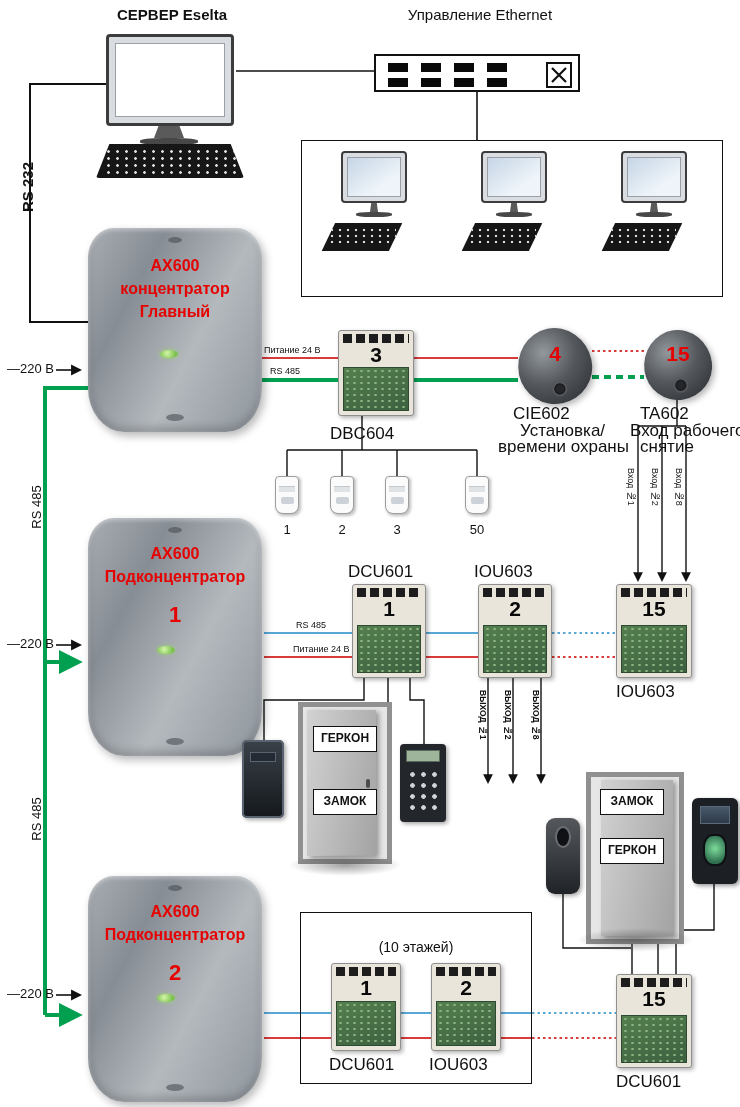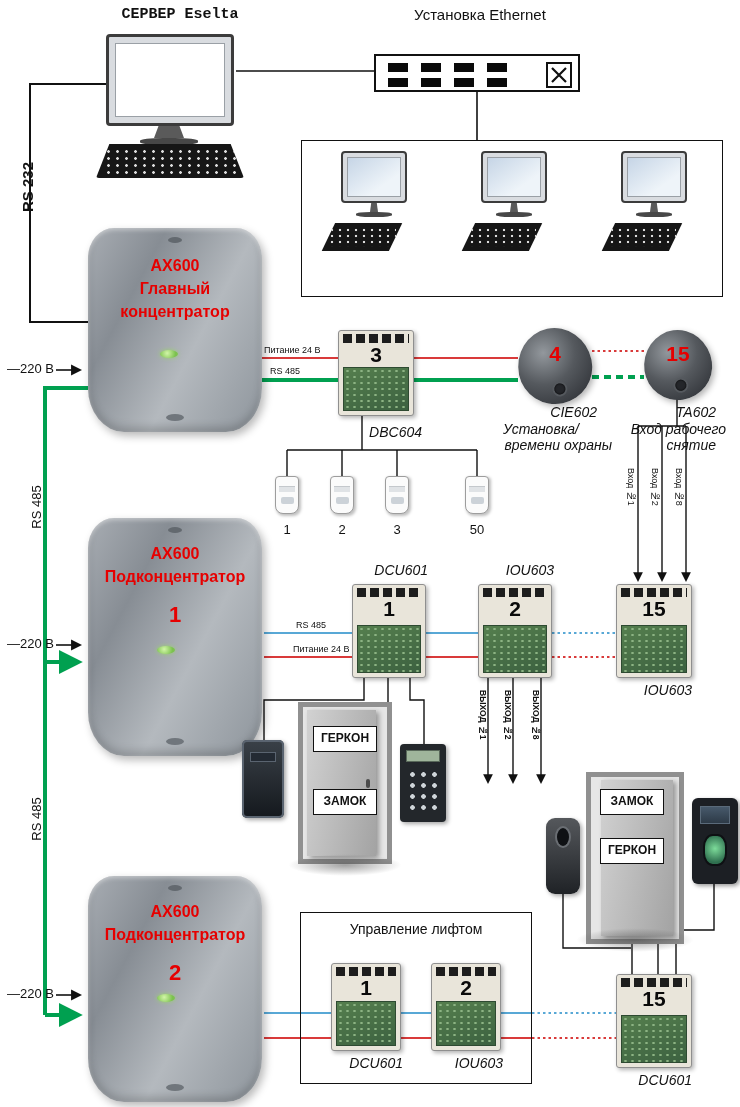--- a/index.html
+++ b/index.html
@@ -46,21 +46,21 @@
   .ax-led { position:absolute; width:18px; height:8px; border-radius:50%; background:radial-gradient(circle at 40% 40%,#d2f5a8,#7cc24e 70%); box-shadow:0 0 4px #9ad36e; }
   .ax-logo { position:absolute; bottom:11px; left:50%; transform:translateX(-50%); width:18px; height:7px; background:#70767c; border-radius:50%; }
 
   
   .board { background:#e9e5da; border:1px solid #8f8f8f; border-radius:3px; box-shadow:2px 2px 4px rgba(0,0,0,.3); }
   .b-conn { position:absolute; left:4px; right:4px; top:3px; height:9px; background:repeating-linear-gradient(90deg,#1d1d1d 0 9px,transparent 9px 13px); }
   .b-num { position:absolute; top:12px; left:0; right:0; text-align:center; font-weight:bold; font-size:21px; color:#0a0a0a; }
   .b-pcb { position:absolute; left:4px; right:4px; bottom:4px; height:52%; border:1px solid #2e4a31;
            background-image:radial-gradient(#8cb383 1px, transparent 1.5px), linear-gradient(160deg,#557f4e,#3c6140);
            background-size:7px 6px, 100% 100%; }
-  .modlabel { font-size:14px; text-align:right; color:#111; white-space:nowrap;font-style:italic; }
+  .modlabel { font-size:17px; text-align:left; color:#111; white-space:nowrap; }
 
   
   .prox { border-radius:50% 50% 50% 50% / 52% 52% 48% 48%;
           background:radial-gradient(circle at 38% 30%,#93989d,#55595e 45%,#33363b 85%);
           box-shadow:2px 3px 6px rgba(0,0,0,.3); }
   .prox-btn { position:absolute; left:50%; bottom:9px; transform:translateX(-50%); width:11px; height:11px; border-radius:50%; background:#24262a; box-shadow:inset 0 0 2px #000, 0 0 0 2px #55595e; }
   .prox-num { position:absolute; text-align:center; font-weight:bold; font-size:21px; color:#e60000; z-index:2; }
 
   
   .pir { background:#fbfbfb; border:1px solid #9d9d9d; border-radius:4px 4px 8px 8px; box-shadow:1.5px 1.5px 3px rgba(0,0,0,.25); }
@@ -153,22 +153,22 @@
     <g stroke="#111" stroke-width="1.4" fill="none" marker-end="url(#arr)">
       <path d="M638 426 V580"></path>
         <path d="M662 426 V580"></path>
         <path d="M686 426 V580"></path>
       <path d="M488 678 V782"></path>
         <path d="M513 678 V782"></path>
         <path d="M541 678 V782"></path>
     </g>
   </svg>
 
-  <div class="el title bold" style="left:100px;top:6px;width:160px;font-family:Liberation Mono, monospace;">СЕРВЕР Eselta</div>
-  <div class="el title" style="left:385px;top:6px;width:190px;">Установка Ethernet</div>
+  <div class="el title bold" style="left:92px;top:6px;width:160px;">СЕРВЕР Eselta</div>
+  <div class="el title" style="left:385px;top:6px;width:190px;">Управление Ethernet</div>
 
   <div class="el" style="left:96px;top:32px;width:148px;height:148px;">
     <div class="mon-frame" style="left:10px;top:2px;width:128px;height:92px;">
       <div class="mon-screen"></div>
     </div>
     <div class="mon-stand" style="left:58px;top:94px;width:30px;height:12px;"></div>
     <div class="mon-base" style="left:44px;top:106px;width:58px;height:7px;"></div>
     <div class="kb" style="left:0;top:112px;width:148px;height:34px;clip-path:polygon(9% 0,91% 0,100% 100%,0 100%);">
       <div class="kb-keys"></div>
     </div>
@@ -229,22 +229,22 @@
   <div class="el lbl" style="left:0;top:361px;width:54px;font-size:13px;text-align:right;">—220 В</div>
   <div class="el lbl" style="left:0;top:636px;width:54px;font-size:13px;text-align:right;">—220 В</div>
   <div class="el lbl" style="left:0;top:986px;width:54px;font-size:13px;text-align:right;">—220 В</div>
   <div class="el lbl rot" style="left:4px;top:500px;width:64px;height:14px;font-size:13px;">RS 485</div>
   <div class="el lbl rot" style="left:4px;top:812px;width:64px;height:14px;font-size:13px;">RS 485</div>
 
   <div class="el ax600" style="left:88px;top:228px;width:174px;height:204px;">
     <div class="ax-dot"></div>
     <div class="ax-text">
       <div>AX600</div>
+      <div>концентратор</div>
       <div>Главный</div>
-      <div>концентратор</div>
     </div>
     <div class="ax-led" style="left:72px;top:122px;"></div>
     <div class="ax-logo"></div>
   </div>
 
   <div class="el lbl small" style="left:264px;top:345px;">Питание 24 В</div>
   <div class="el lbl small" style="left:270px;top:366px;">RS 485</div>
 
   <div class="el board" style="left:338px;top:330px;width:76px;height:86px;">
     <div class="b-conn"></div>
@@ -260,21 +260,21 @@
   <div class="el lbl center" style="left:275px;top:522px;width:24px;font-size:13px;">1</div>
   <div class="el lbl center" style="left:330px;top:522px;width:24px;font-size:13px;">2</div>
   <div class="el lbl center" style="left:385px;top:522px;width:24px;font-size:13px;">3</div>
   <div class="el lbl center" style="left:465px;top:522px;width:24px;font-size:13px;">50</div>
 
   <div class="el prox" style="left:518px;top:328px;width:74px;height:76px;transform:rotate(-12deg);">
     <div class="prox-btn"></div>
   </div>
   <div class="el prox-num" style="left:518px;top:342px;width:74px;">4</div>
   <div class="el modlabel" style="left:513px;top:404px;width:84px;">CIE602</div>
-  <div class="el modlabel" style="left:479px;top:421px;width:100px;">Установка/</div>
+  <div class="el modlabel" style="left:520px;top:421px;width:100px;">Установка/</div>
   <div class="el modlabel" style="left:498px;top:437px;width:114px;">времени охраны</div>
 
   <div class="el prox" style="left:644px;top:330px;width:68px;height:70px;transform:rotate(-8deg);">
     <div class="prox-btn"></div>
   </div>
   <div class="el prox-num" style="left:644px;top:342px;width:68px;">15</div>
   <div class="el modlabel" style="left:640px;top:404px;width:76px;">TA602</div>
   <div class="el modlabel" style="left:630px;top:421px;width:96px;">Вход рабочего</div>
   <div class="el modlabel" style="left:640px;top:437px;width:76px;">снятие</div>
 
@@ -352,21 +352,21 @@
     <div class="ax-text" style="padding-top:24px;">
       <div>AX600</div>
       <div>Подконцентратор</div>
     </div>
     <div class="ax-num">2</div>
     <div class="ax-led" style="left:69px;top:118px;"></div>
     <div class="ax-logo"></div>
   </div>
 
   <div class="el framebox" style="left:300px;top:912px;width:232px;height:172px;">
-    <div class="lbl" style="position:absolute;left:0;right:0;top:8px;font-size:14px;text-align:center;">Управление лифтом</div>
+    <div class="lbl" style="position:absolute;left:0;right:0;top:26px;font-size:14px;text-align:center;">(10 этажей)</div>
     <div class="board" style="position:absolute;left:30px;top:50px;width:70px;height:88px;">
       <div class="b-conn"></div>
       <div class="b-num">1</div>
       <div class="b-pcb"></div>
     </div>
     <div class="board" style="position:absolute;left:130px;top:50px;width:70px;height:88px;">
       <div class="b-conn"></div>
       <div class="b-num">2</div>
       <div class="b-pcb"></div>
     </div>

